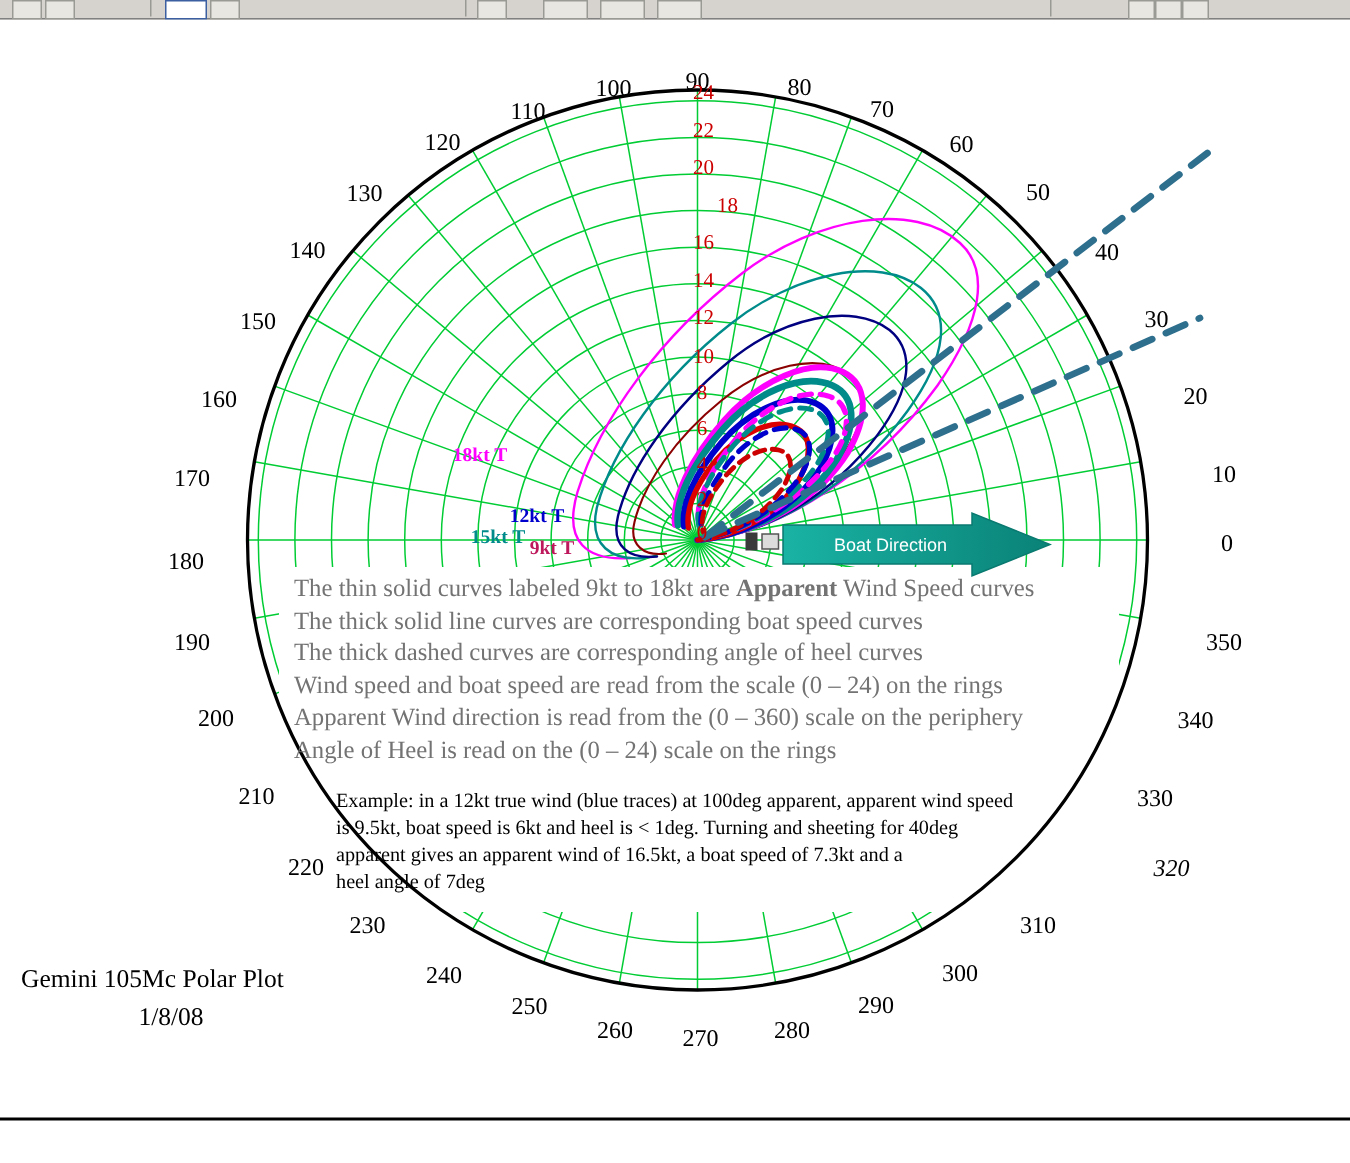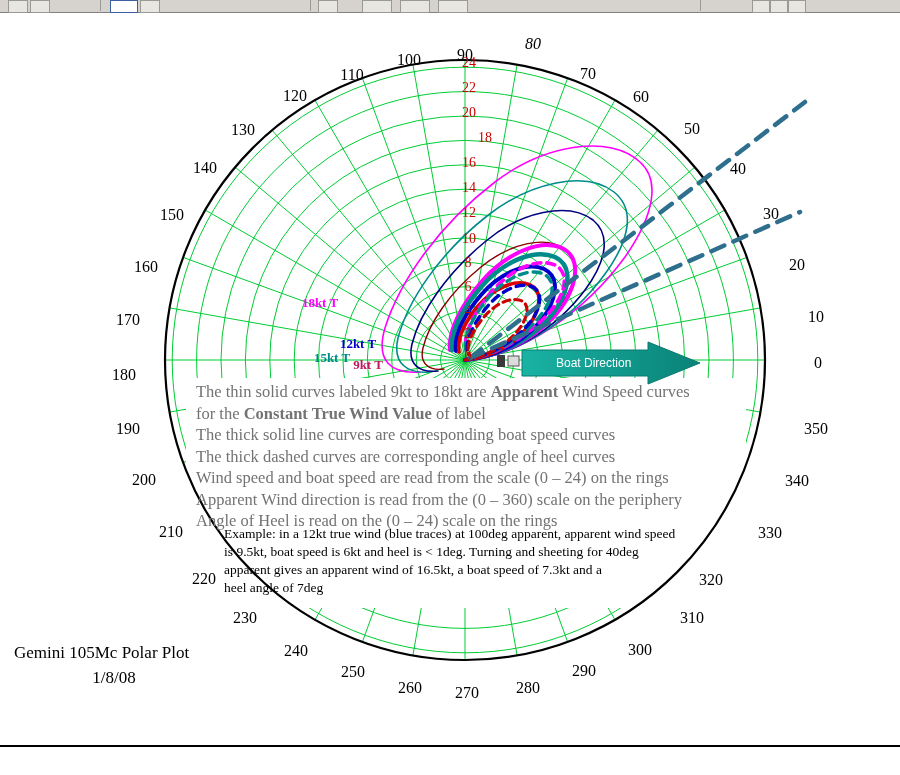--- a/index.html
+++ b/index.html
@@ -271,21 +271,21 @@
     </svg>
 
     <div class="deg-label" style="left:818px;top:351px;">0</div>
     <div class="deg-label" style="left:816px;top:305px;">10</div>
     <div class="deg-label" style="left:797px;top:253px;">20</div>
     <div class="deg-label" style="left:771px;top:202px;">30</div>
     <div class="deg-label" style="left:738px;top:157px;">40</div>
     <div class="deg-label" style="left:692px;top:117px;">50</div>
     <div class="deg-label" style="left:641px;top:85px;">60</div>
     <div class="deg-label" style="left:588px;top:62px;">70</div>
-    <div class="deg-label" style="left:533px;top:32px;font-style:italic;">80</div>
+    <div class="deg-label" style="left:533px;top:47px;">80</div>
     <div class="deg-label" style="left:465px;top:43px;">90</div>
     <div class="deg-label" style="left:409px;top:48px;">100</div>
     <div class="deg-label" style="left:352px;top:63px;">110</div>
     <div class="deg-label" style="left:295px;top:84px;">120</div>
     <div class="deg-label" style="left:243px;top:118px;">130</div>
     <div class="deg-label" style="left:205px;top:156px;">140</div>
     <div class="deg-label" style="left:172px;top:203px;">150</div>
     <div class="deg-label" style="left:146px;top:255px;">160</div>
     <div class="deg-label" style="left:128px;top:308px;">170</div>
     <div class="deg-label" style="left:124px;top:363px;">180</div>
@@ -295,21 +295,21 @@
     <div class="deg-label" style="left:204px;top:567px;">220</div>
     <div class="deg-label" style="left:245px;top:606px;">230</div>
     <div class="deg-label" style="left:296px;top:639px;">240</div>
     <div class="deg-label" style="left:353px;top:660px;">250</div>
     <div class="deg-label" style="left:410px;top:676px;">260</div>
     <div class="deg-label" style="left:467px;top:681px;">270</div>
     <div class="deg-label" style="left:528px;top:676px;">280</div>
     <div class="deg-label" style="left:584px;top:659px;">290</div>
     <div class="deg-label" style="left:640px;top:638px;">300</div>
     <div class="deg-label" style="left:692px;top:606px;">310</div>
-    <div class="deg-label" style="left:711px;top:568px;">320</div>
+    <div class="deg-label" style="left:781px;top:568px;font-style:italic;">320</div>
     <div class="deg-label" style="left:770px;top:521px;">330</div>
     <div class="deg-label" style="left:797px;top:469px;">340</div>
     <div class="deg-label" style="left:816px;top:417px;">350</div>
 
     <div class="ring-label" style="left:468px;top:344px;">0</div>
     <div class="ring-label" style="left:468px;top:322px;">2</div>
     <div class="ring-label" style="left:468px;top:299px;">4</div>
     <div class="ring-label" style="left:468px;top:275px;">6</div>
     <div class="ring-label" style="left:468px;top:251px;">8</div>
     <div class="ring-label" style="left:469px;top:227px;">10</div>
@@ -325,23 +325,20 @@
     <div class="curve-label" style="left:332px;top:312px;color:#008b8b;margin-top:34px;">15kt T</div>
     <div class="curve-label" style="left:358px;top:332px;color:#0000cc;">12kt T</div>
     <div class="curve-label" style="left:368px;top:353px;color:#be185d;">9kt T</div>
 
     <div id="boat-direction-label">Boat Direction</div>
 
     <div id="legend-block">
       <div>
         <span>The thin solid curves labeled 9kt to 18kt are </span><b>Apparent</b><span> Wind Speed curves</span>
       </div>
-      <div>
-        <span>for  the </span><b>Constant True Wind Value</b><span> of label</span>
-      </div>
       <div>The thick solid line curves are corresponding boat speed curves</div>
       <div>The thick dashed curves are corresponding angle of heel curves</div>
       <div>Wind speed and boat speed are read from the scale (0 – 24) on the rings</div>
       <div>Apparent Wind direction is read from the (0 – 360) scale on the periphery</div>
       <div>Angle of Heel is read on the (0 – 24) scale on the rings</div>
     </div>
 
     <div id="example-block">
       <div>Example: in a 12kt true wind (blue traces) at 100deg apparent, apparent wind speed</div>
       <div>is 9.5kt, boat speed is 6kt and heel is &lt; 1deg. Turning and sheeting for 40deg</div>

